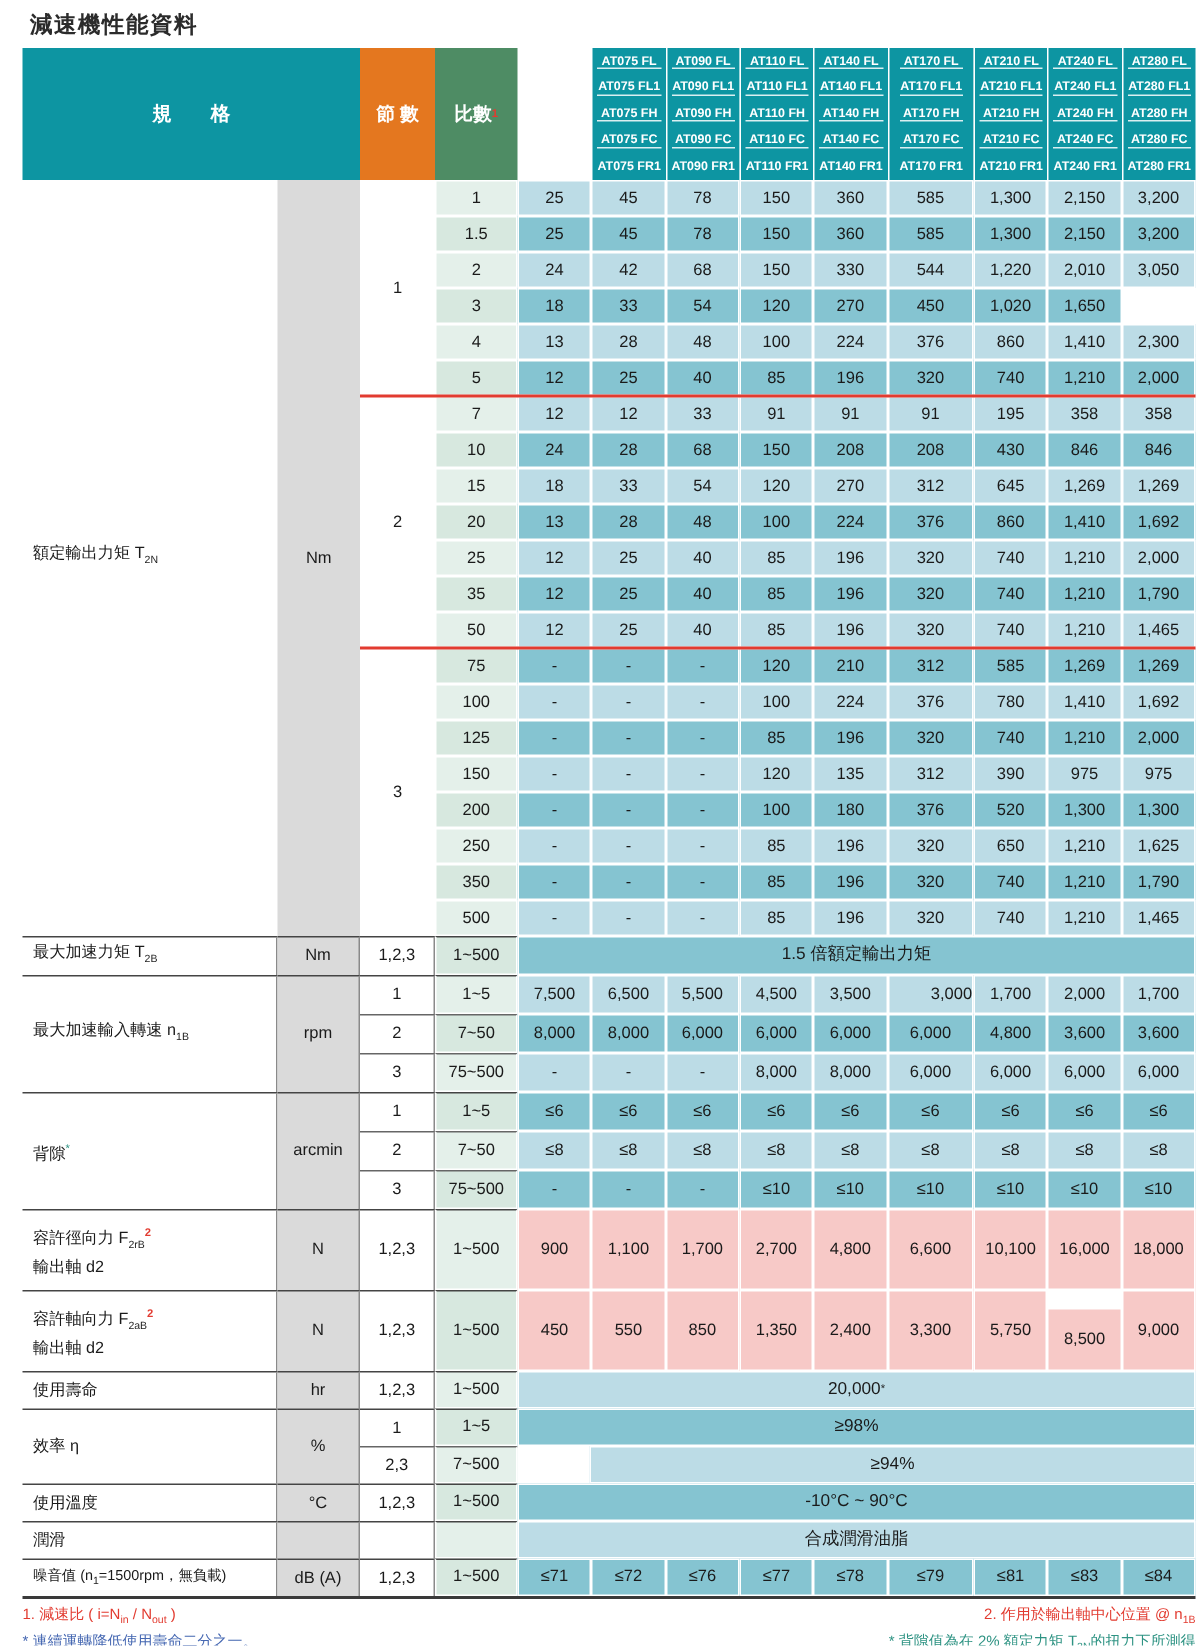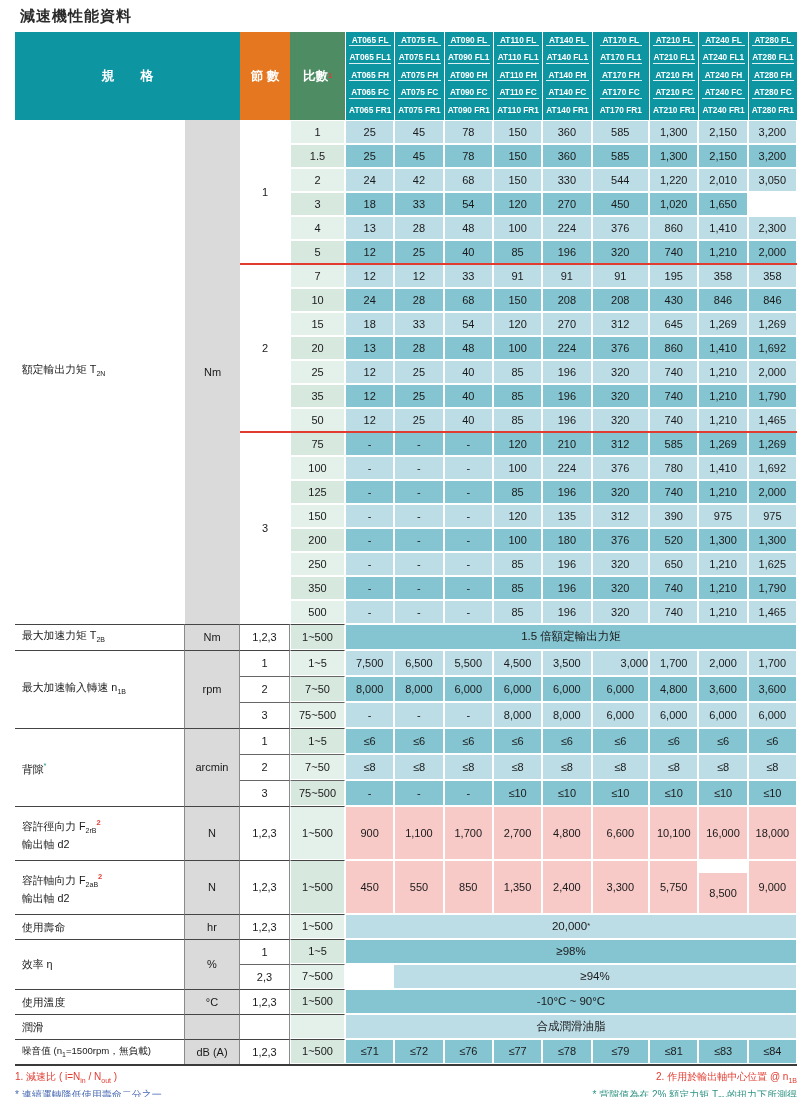--- a/index.html
+++ b/index.html
@@ -59,27 +59,20 @@
 <body>
 
 <div class="title">減速機性能資料</div>
 
 <div class="grid" id="grid" style="grid-template-rows: 88px 24px 24px 24px 24px 24px 24px 24px 24px 24px 24px 24px 24px 24px 24px 24px 24px 24px 24px 24px 24px 24px 26px 26px 26px 26px 26px 26px 26px 54px 54px 25px 25px 25px 25px 25px 25px;">
     <div class="cell hd hd-teal" style="grid-area: 1 / 1 / span 1 / span 2;">規　　格</div>
     <div class="cell hd hd-orange" style="grid-area: 1 / 3 / span 1 / span 1;">節 數</div>
     <div class="cell hd hd-green" style="grid-area: 1 / 4 / span 1 / span 1;">
       <span>比數</span>
       <sup class="sup-red">1</sup>
-    </div>
-    <div class="cell model" style="grid-area: 1 / 5 / span 1 / span 1;">
-      <div class="mline">AT065 FL</div>
-      <div class="mline">AT065 FL1</div>
-      <div class="mline">AT065 FH</div>
-      <div class="mline">AT065 FC</div>
-      <div class="mline">AT065 FR1</div>
     </div>
     <div class="cell model" style="grid-area: 1 / 6 / span 1 / span 1;">
       <div class="mline">AT075 FL</div>
       <div class="mline">AT075 FL1</div>
       <div class="mline">AT075 FH</div>
       <div class="mline">AT075 FC</div>
       <div class="mline">AT075 FR1</div>
     </div>
     <div class="cell model" style="grid-area: 1 / 7 / span 1 / span 1;">
       <div class="mline">AT090 FL</div>

